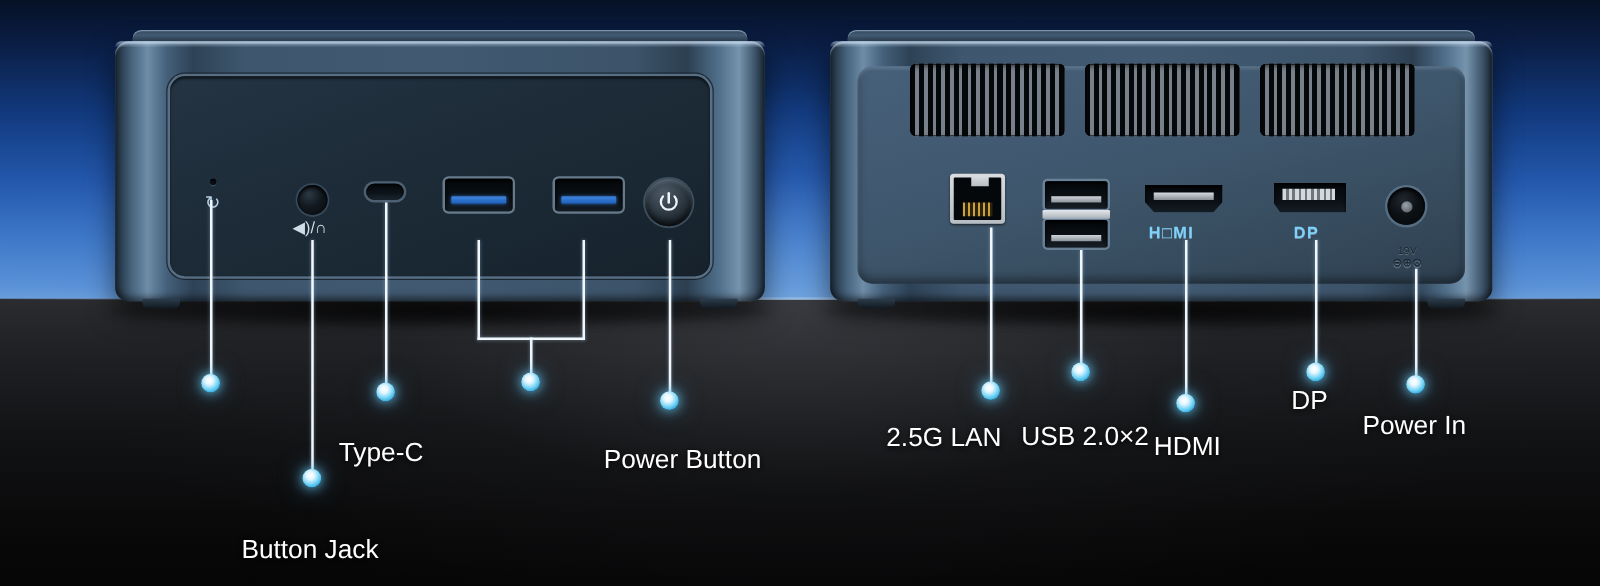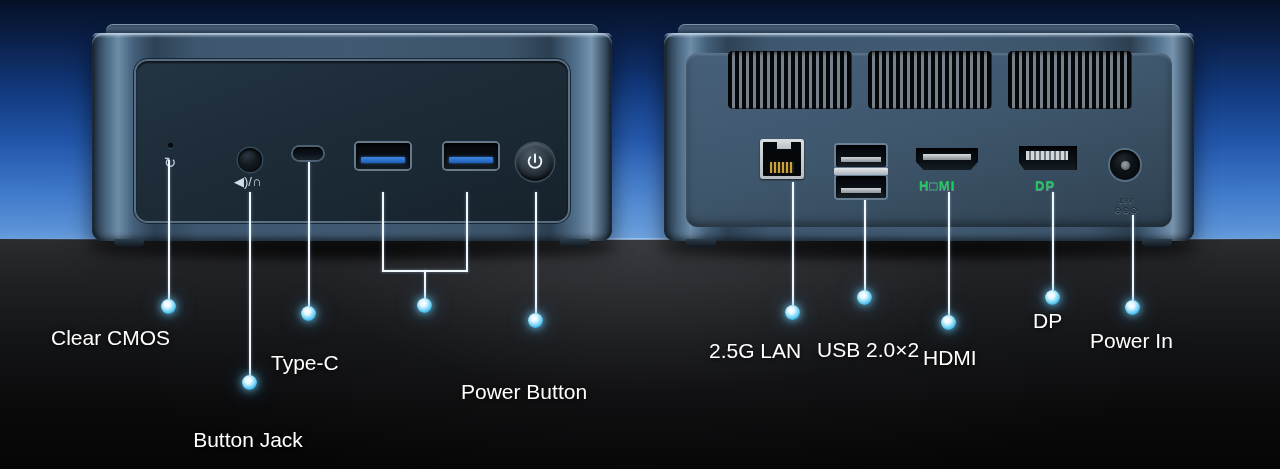--- a/index.html
+++ b/index.html
@@ -296,21 +296,21 @@
     background: radial-gradient(circle at 42% 34%, #20282f 0%, #0c1115 45%, #05080a 100%);
     box-shadow: 0 0 0 2px rgba(150,178,202,0.35), inset 0 2px 3px rgba(0,0,0,0.95);
     display: flex; align-items: center; justify-content: center;
   }
   .dcjack-pin {
     width: 9px; height: 9px; border-radius: 50%;
     background: radial-gradient(circle at 40% 35%, #9aa3aa, #4d545a);
   }
   .silk {
     position: absolute;
-    color: #22c55e;
+    color: #7dd3fc;
     font-size: 13px;
     font-weight: bold;
     letter-spacing: 1.2px;
     text-shadow: 0 1px 0 rgba(190,215,238,0.45);
     white-space: nowrap;
   }
   .silk-small {
     position: absolute;
     color: #1a242d;
     font-size: 8px;
@@ -432,39 +432,38 @@
   <div class="silk" style="left:1035px; top:178px;">DP</div>
 
   <div class="port dcjack" style="left:1110px; top:150px;">
     <div class="dcjack-pin"></div>
   </div>
   <div class="silk-small" style="left:1112px; top:196px; width:28px;">19V</div>
   <div class="silk-small" style="left:1108px; top:205px; width:36px; font-size:9px;">⊖⊕⊙</div>
 
   <div class="leader" style="left:168px; top:160px; height:143px;"></div>
   <div class="dot" style="left:161px; top:299px;"></div>
-  <div class="callout-label" style="left:51px; top:325px;">Clear CMOS</div>
 
   <div class="leader" style="left:249px; top:192px; height:187px;"></div>
   <div class="dot" style="left:242px; top:375px;"></div>
   <div class="callout-label center" style="left:168px; top:427px; width:160px;">Button Jack</div>
 
   <div class="leader" style="left:308px; top:162px; height:148px;"></div>
   <div class="dot" style="left:301px; top:306px;"></div>
   <div class="callout-label" style="left:271px; top:350px;">Type-C</div>
 
   <div class="leader" style="left:382px; top:192px; height:80px;"></div>
   <div class="leader" style="left:466px; top:192px; height:80px;"></div>
   <div class="leader-h" style="left:382px; top:270px; width:86px;"></div>
   <div class="leader" style="left:424px; top:270px; height:34px;"></div>
   <div class="dot" style="left:417px; top:298px;"></div>
 
   <div class="leader" style="left:535px; top:192px; height:126px;"></div>
   <div class="dot" style="left:528px; top:313px;"></div>
-  <div class="callout-label" style="left:461px; top:355px;margin-top:24px;">Power Button</div>
+  <div class="callout-label" style="left:483px; top:355px;">Power Button</div>
 
   <div class="leader" style="left:792px; top:182px; height:128px;"></div>
   <div class="dot" style="left:785px; top:305px;"></div>
   <div class="callout-label" style="left:709px; top:338px;">2.5G LAN</div>
 
   <div class="leader" style="left:864px; top:200px; height:96px;"></div>
   <div class="dot" style="left:857px; top:290px;"></div>
   <div class="callout-label" style="left:817px; top:309px;margin-top:28px;">USB 2.0×2</div>
 
   <div class="leader" style="left:948px; top:192px; height:128px;"></div>

